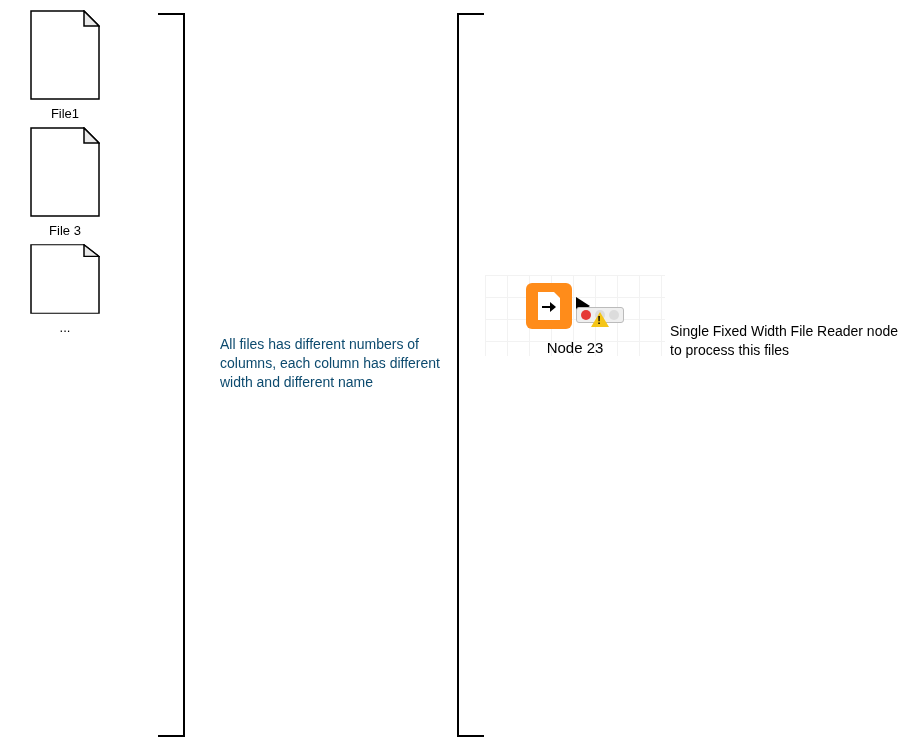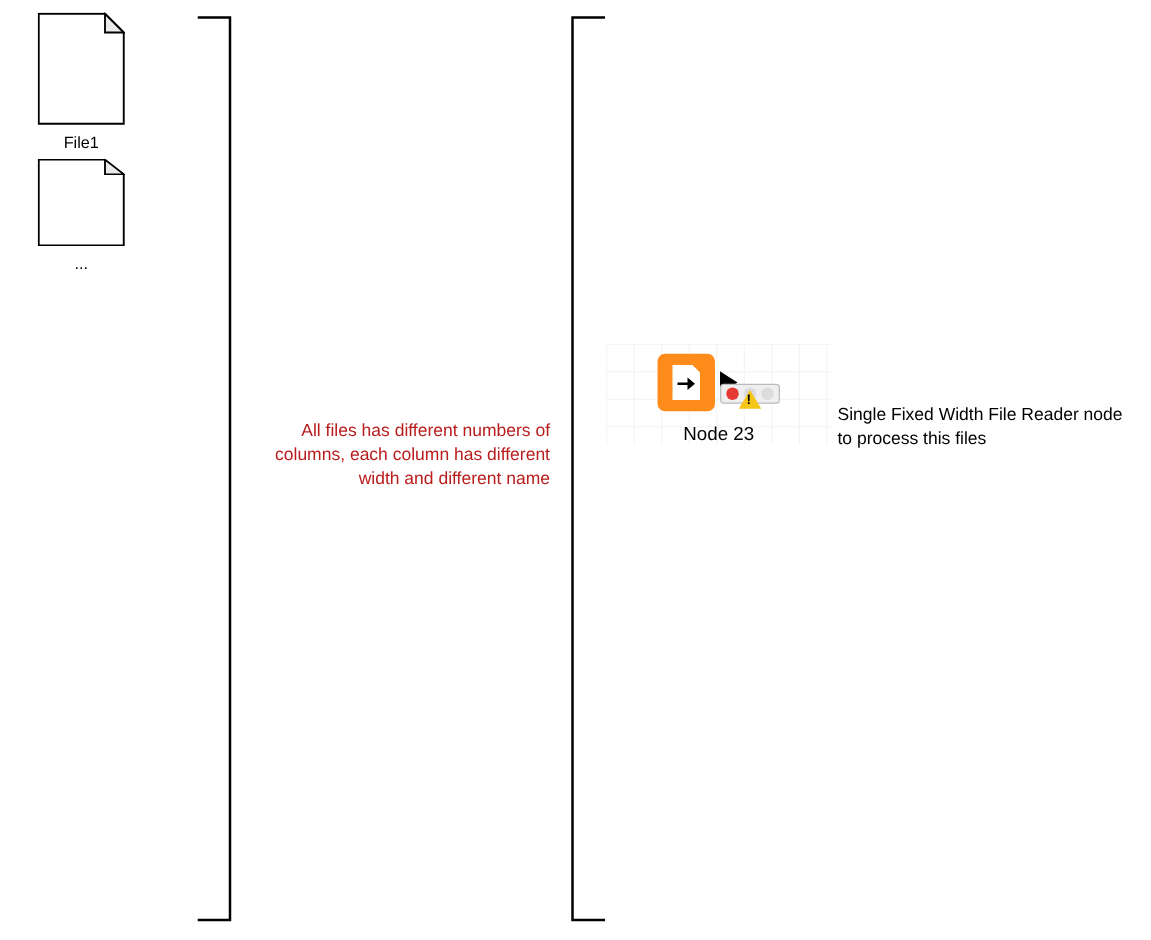--- a/index.html
+++ b/index.html
@@ -54,22 +54,22 @@
     top: 12px;
     width: 28px;
     height: 726px;
   }
   .desc-text {
     position: absolute;
     left: 220px;
     top: 335px;
     width: 220px;
     font-size: 14px;
-    color: #b91c1c;
-    text-align: right;
+    color: #0c4a6e;
+    text-align: left;
     line-height: 1.35;
   }
   .desc-right {
     position: absolute;
     left: 670px;
     top: 322px;
     width: 230px;
     font-size: 14px;
     color: #000;
     text-align: left;
@@ -209,20 +209,27 @@
 
 <div class="files-column">
   <div class="file-block">
     <svg class="file-icon" viewBox="0 0 70 90">
       <path d="M1 1 L54 1 L69 16 L69 89 L1 89 Z" fill="#fff" stroke="#000" stroke-width="1.5"></path>
       <path d="M54 1 L54 16 L69 16 Z" fill="#eaeaea" stroke="#000" stroke-width="1.5"></path>
     </svg>
     <div class="file-label">File1</div>
   </div>
   <div class="file-block">
+    <svg class="file-icon" viewBox="0 0 70 90">
+      <path d="M1 1 L54 1 L69 16 L69 89 L1 89 Z" fill="#fff" stroke="#000" stroke-width="1.5"></path>
+      <path d="M54 1 L54 16 L69 16 Z" fill="#eaeaea" stroke="#000" stroke-width="1.5"></path>
+    </svg>
+    <div class="file-label">File 3</div>
+  </div>
+  <div class="file-block">
     <svg style="width:70px;height:70px" viewBox="0 0 70 90" preserveAspectRatio="none">
       <path d="M1 1 L54 1 L69 16 L69 89 L1 89 Z" fill="#fff" stroke="#000" stroke-width="1.5"></path>
       <path d="M54 1 L54 16 L69 16 Z" fill="#eaeaea" stroke="#000" stroke-width="1.5"></path>
     </svg>
   </div>
   <div class="ellipsis-row">...</div>
 </div>
 
 <svg class="bracket-left-shape" viewBox="0 0 28 726" preserveAspectRatio="none">
   <path d="M0 2 L26 2 L26 724 L0 724" fill="none" stroke="#000" stroke-width="2"></path>

